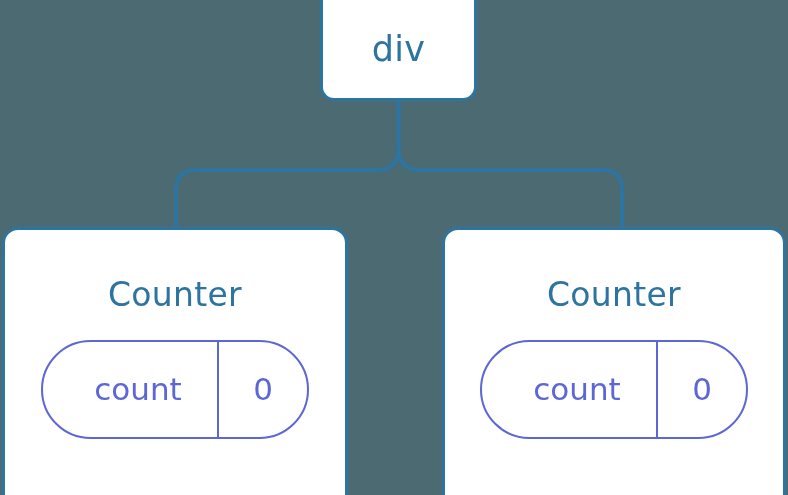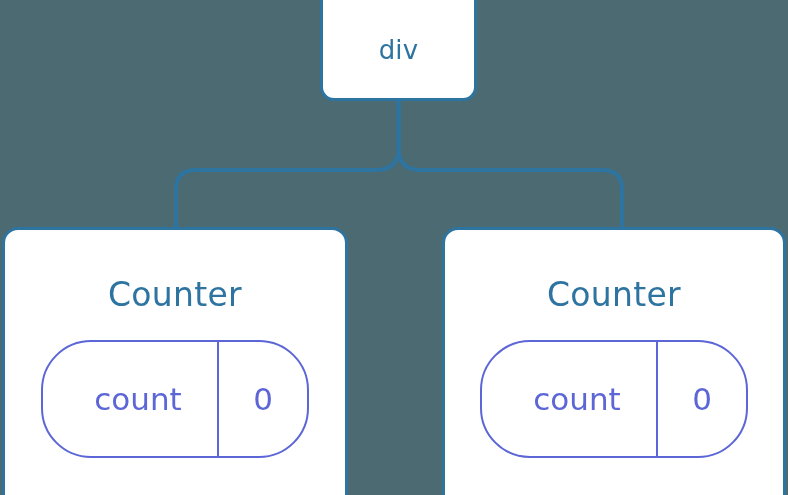--- a/index.html
+++ b/index.html
@@ -44,21 +44,21 @@
   
   #node-div {
     left: 320px;
     top: -14px;
     width: 157px;
     height: 115px;
     border-radius: 14px;
     justify-content: center;
   }
   #node-div .node-title {
-    font-size: 26px;
+    font-size: 35px;
     line-height: 1;
     color: #2e74a0;
     letter-spacing: 0.2px;
     margin-top: 12px;
   }
 
   
   .component-node {
     top: 227px;
     height: 290px;
@@ -73,21 +73,21 @@
     line-height: 1;
     color: #2e74a0;
     letter-spacing: 0.3px;
     text-align: right;
   }
 
   
   .state-capsule {
     margin-top: 29px;
     width: 268px;
-    height: 118px;
+    height: 99px;
     border: 2px solid #5c66d6;
     border-radius: 50px;
     box-sizing: border-box;
     display: flex;
     align-items: stretch;
     background: #ffffff;
   }
   .state-key,
   .state-value {
     display: flex;

